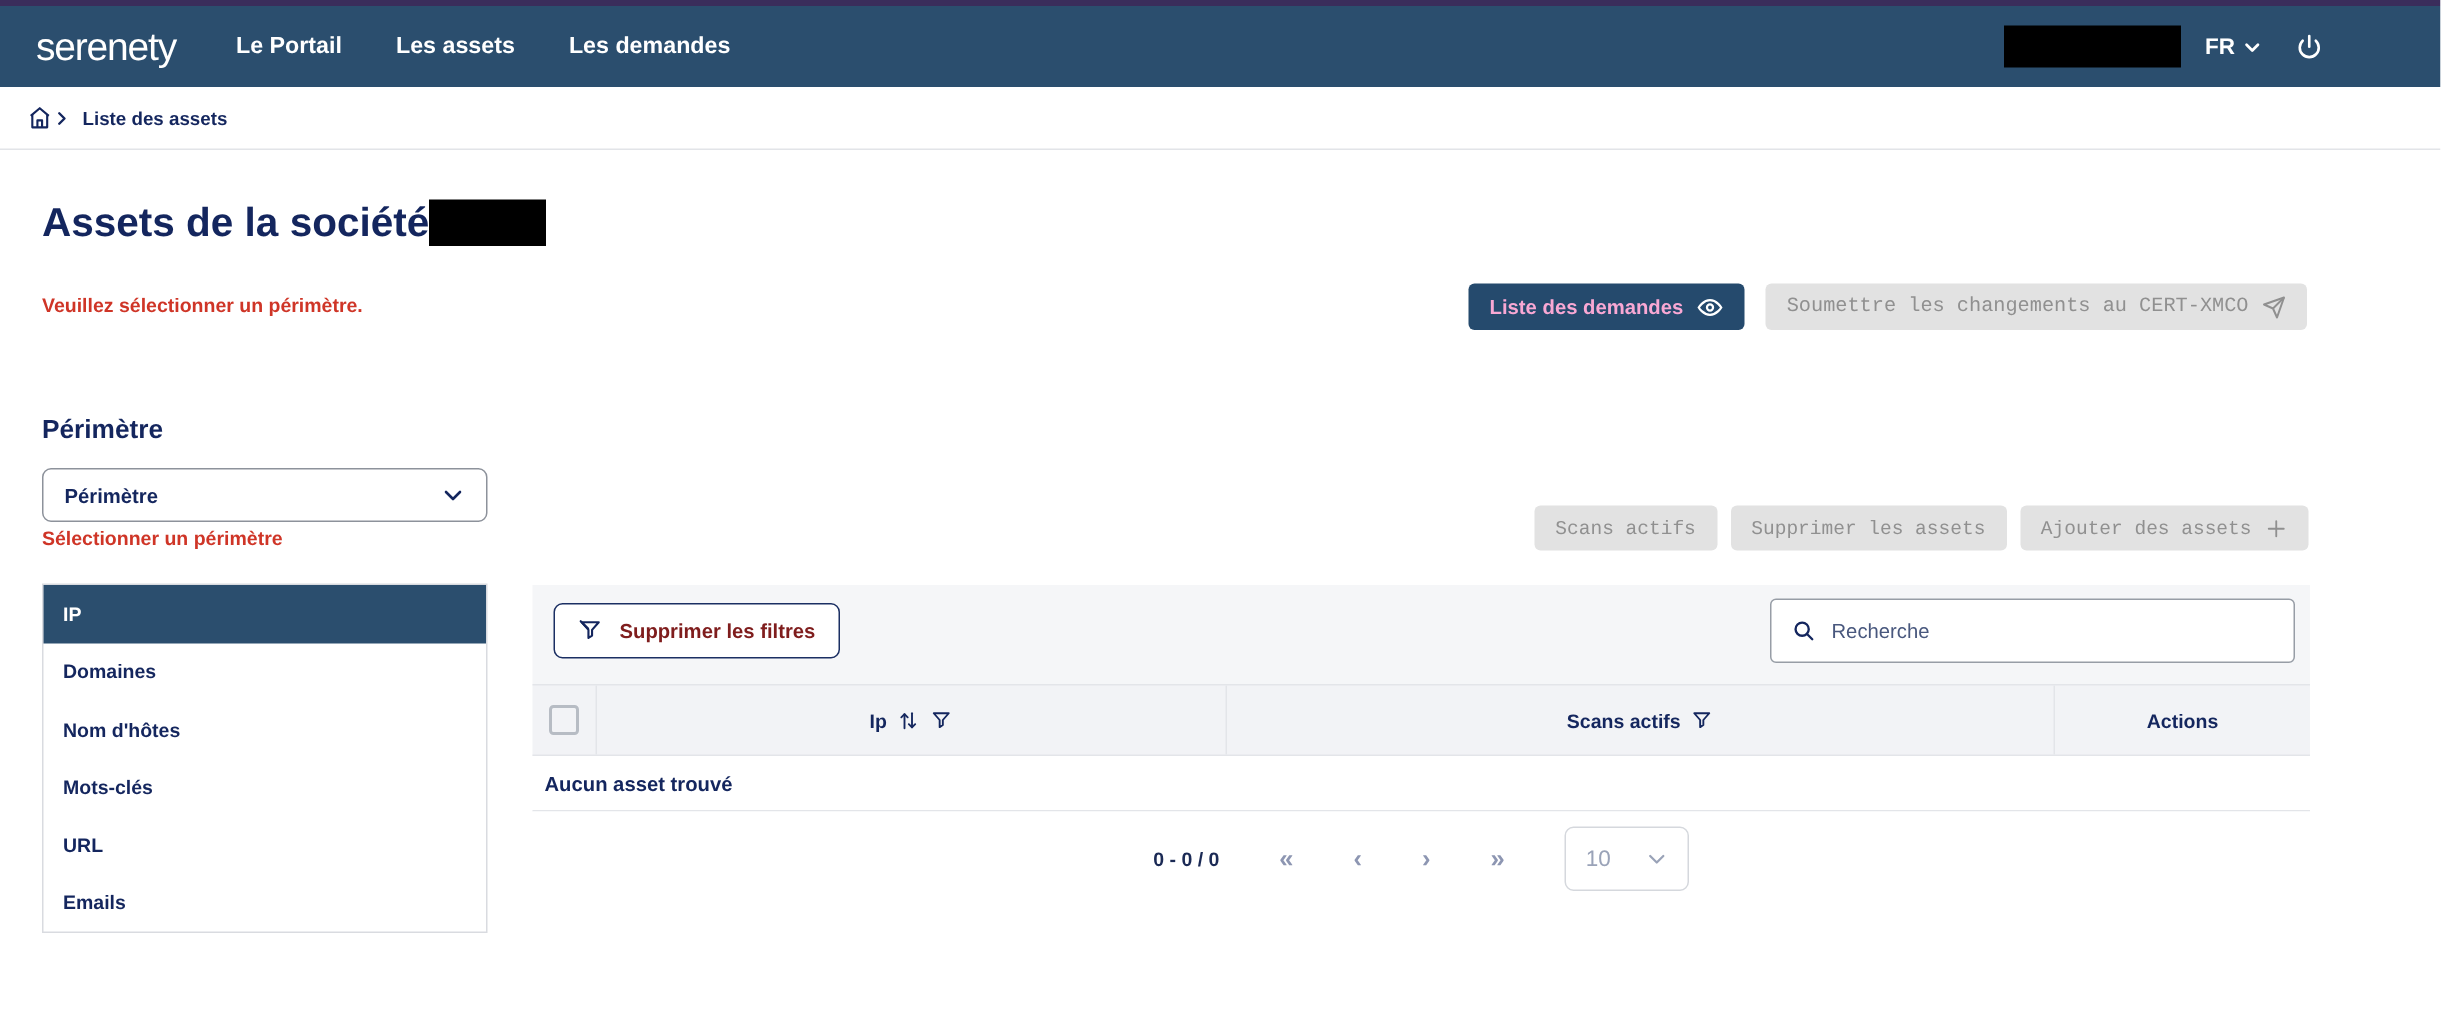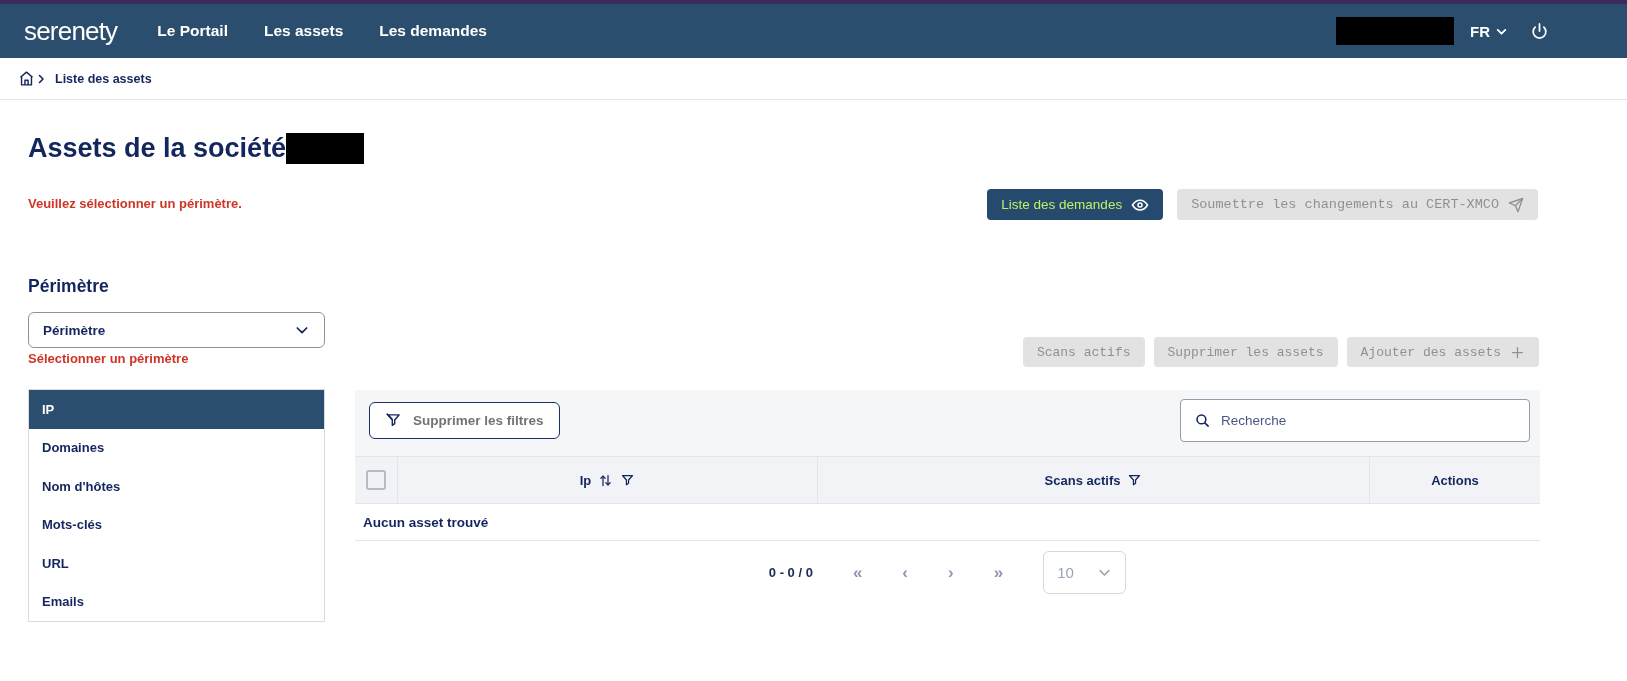--- a/index.html
+++ b/index.html
@@ -39,21 +39,21 @@
   }
   .redact-title { width:78px; height:31px; background:#000; }
   .warning-text {
     position:absolute; left:28px; top:196px;
     font-size:13px; font-weight:bold; color:#cf3527;
   }
   .top-actions { position:absolute; top:189px; right:89px; display:flex; gap:14px; }
   .btn { display:flex; align-items:center; gap:9px; height:31px; padding:0 14px;
          border-radius:4px; font-size:13.5px; border:none; cursor:pointer;
          font-family:inherit; }
-  .btn-primary { background:#254a6d; color:#bef264; font-weight:normal; }
+  .btn-primary { background:#254a6d; color:#f9a8d4; font-weight:bold; }
   .btn-disabled { background:#e2e2e2; color:#909090; cursor:default;font-family:Liberation Mono, monospace; }
 
   
   .perimeter-heading { position:absolute; left:28px; top:276px; font-size:17.5px; font-weight:bold; }
   .perimeter-select {
     position:absolute; left:28px; top:312px; width:297px; height:36px;
     border:1px solid #8d929b; border-radius:6px; background:#fff;
     display:flex; align-items:center; justify-content:space-between;
     padding:0 14px; font-size:13.5px; font-weight:bold; color:#14265e; cursor:pointer;
   }
@@ -71,21 +71,21 @@
   
   .asset-actions { position:absolute; top:337px; right:88px; display:flex; gap:9px; }
   .asset-actions .btn { height:30px; font-size:13px; }
 
   
   .panel { position:absolute; left:355px; top:390px; width:1185px; }
   .panel-toolbar { height:66px; background:#f5f6f8; position:relative; }
   .filter-btn {
     position:absolute; left:14px; top:12px; height:37px; padding:0 15px;
     background:#fff; border:1px solid #1b2f63; border-radius:6px;
-    color:#737373; font-size:13.5px; font-weight:bold;
+    color:#7f1d1d; font-size:13.5px; font-weight:bold;
     display:flex; align-items:center; gap:11px; cursor:pointer; font-family:inherit;
   }
   .search-box {
     position:absolute; right:10px; top:9px; width:350px; height:43px;
     background:#fff; border:1px solid #979da6; border-radius:4px;
     display:flex; align-items:center; padding:0 13px; gap:10px;
   }
   .search-box input {
     border:none; outline:none; flex:1; font-size:13.5px;
     font-family:inherit; color:#333; background:transparent;

